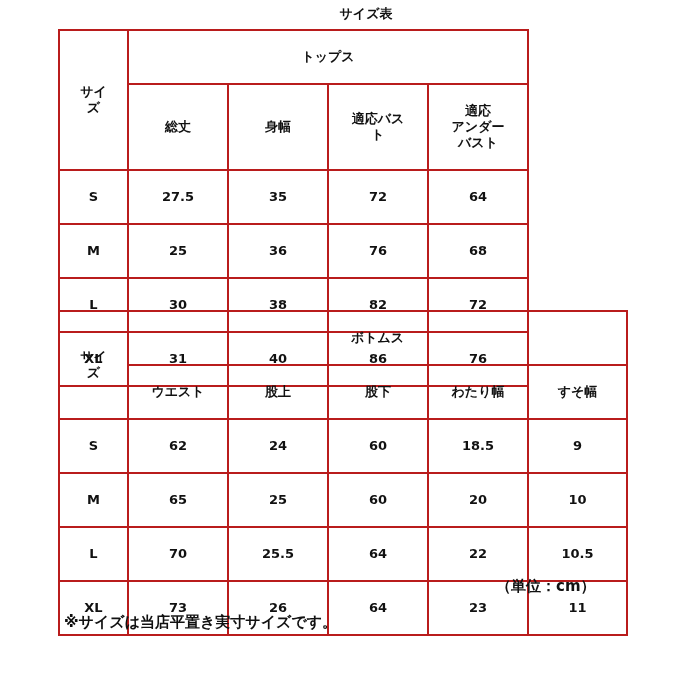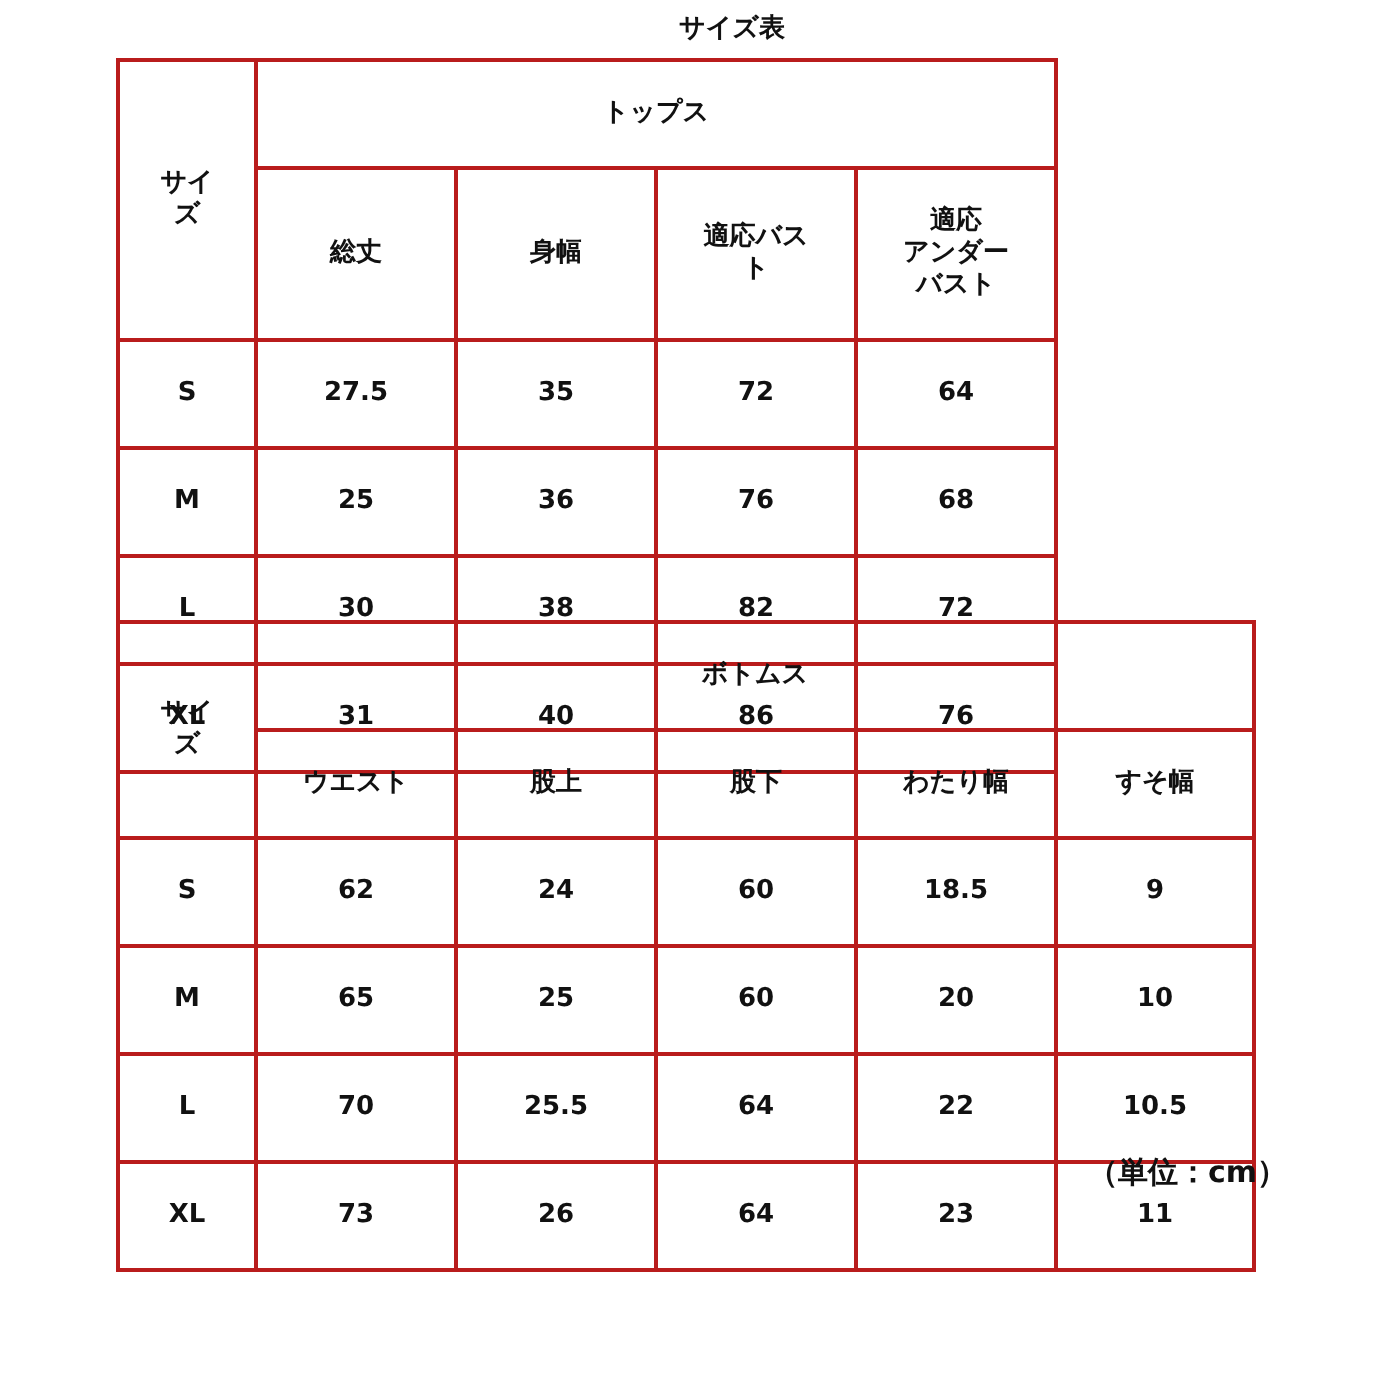--- a/index.html
+++ b/index.html
@@ -20,21 +20,21 @@
   table.size td {
     border: 2px solid #b91c1c;
     text-align: center; vertical-align: middle;
     font-size: 13px; font-weight: bold;
     padding: 18px; line-height: 16px;
   }
   #tops { top: 29px; }
   #bottoms { top: 310px; }
   td.small { font-size: 11px; line-height: 14px; margin-top: 44px; }
   .unit {
-    position: absolute; top: 577px; left: 544px;
+    position: absolute; top: 577px; left: 496px;
     font-size: 15px; font-weight: bold;
   }
   .notes {
     position: absolute; left: 64px; top: 609px;
     font-size: 15px; font-weight: bold; line-height: 27px;
   }
   .notes div { white-space: nowrap; }
 </style>
 </head>
 <body>
@@ -146,13 +146,14 @@
     <td>64</td>
     <td>23</td>
     <td>11</td>
   </tr>
 </tbody>
   </table>
 
 <div class="unit">（単位：cm）</div>
 
 <div class="notes">
+  <div>※サイズは当店平置き実寸サイズです。</div>
 </div>
 
 </body></html>

